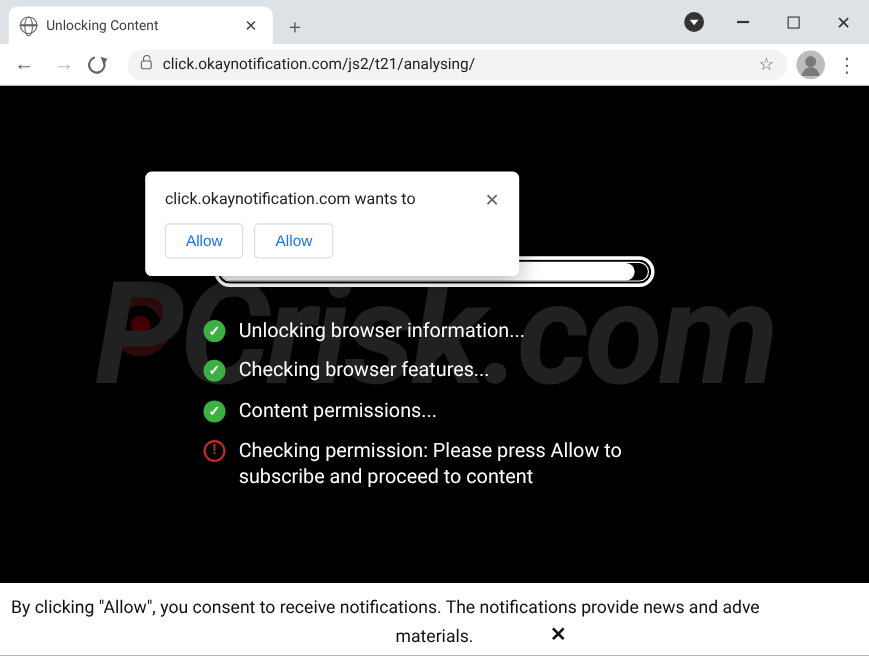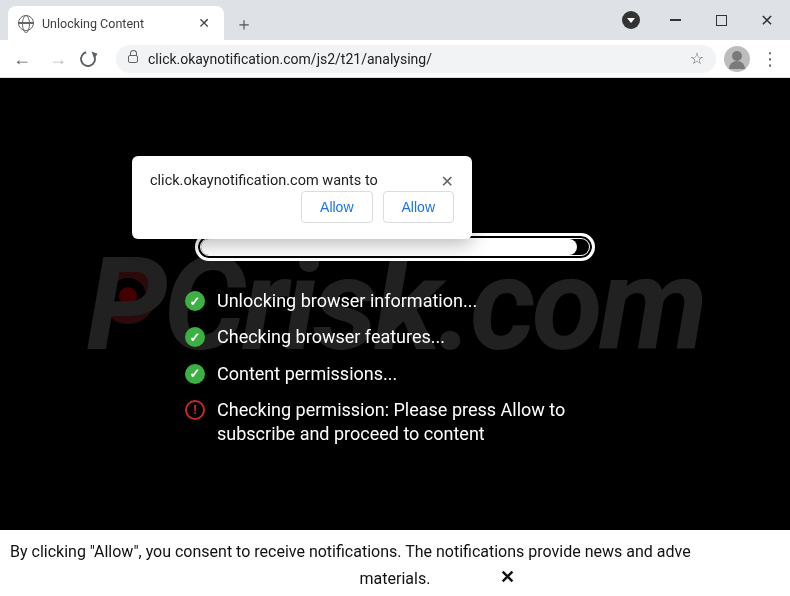--- a/index.html
+++ b/index.html
@@ -17,21 +17,21 @@
     height: 40px;
     background: #dee1e6;
     display: flex;
     align-items: flex-end;
     padding-left: 8px;
     position: relative;
   }
   .tab {
     background: #fff;
     height: 34px;
-    width: 216px;
+    width: 240px;
     border-radius: 8px 8px 0 0;
     display: flex;
     align-items: center;
     padding: 0 10px;
     gap: 8px;
     font-size: 12.5px;
     color: #3c4043;
   }
   .tab-favicon {
     width: 16px; height: 16px;
@@ -236,20 +236,21 @@
     background: #fff;
     border-radius: 6px;
     box-shadow: 0 4px 20px rgba(0,0,0,0.3);
     padding: 16px 18px 16px 18px;
     z-index: 10;
     color: #202124;
   }
   .perm-head {
     display:flex; align-items:flex-start;
     font-size: 14.5px;
+    margin-bottom: 12px;
   }
   .perm-head-txt{ flex:1; }
   .perm-close { font-size:16px; color:#5f6368; cursor:pointer; margin-left:8px;}
   .perm-row {
     display:flex; align-items:center; gap:14px;
     color:#5f6368; font-size:13.5px;
     margin-bottom:18px;
     padding-left: 2px;
   }
   .bell {
@@ -259,21 +260,21 @@
   .bell::before{
     content:""; position:absolute; left:1px; top:0;
     width:12px; height:11px; background:#5f6368;
     border-radius: 7px 7px 2px 2px;
   }
   .bell::after{
     content:""; position:absolute; left:5px; bottom:-2px;
     width:4px; height:3px; background:#5f6368; border-radius:0 0 3px 3px;
   }
   .perm-actions {
-    display:flex; gap:10px; justify-content:flex-end;
+    display:flex; gap:10px; 
   }
   .perm-btn {
     border:1px solid #dadce0; background:#fff;
     color:#1a73e8; font-size:14px;
     padding: 7px 18px; border-radius:4px;
     cursor:pointer;
   }
 
   
   .footer {

